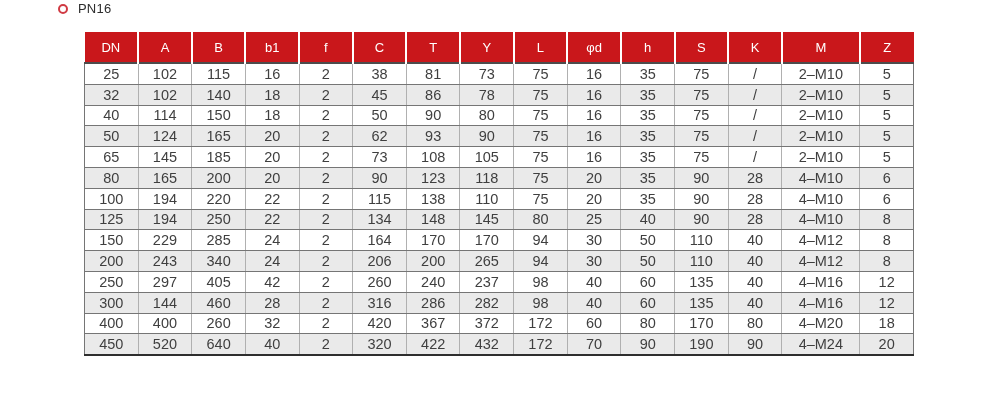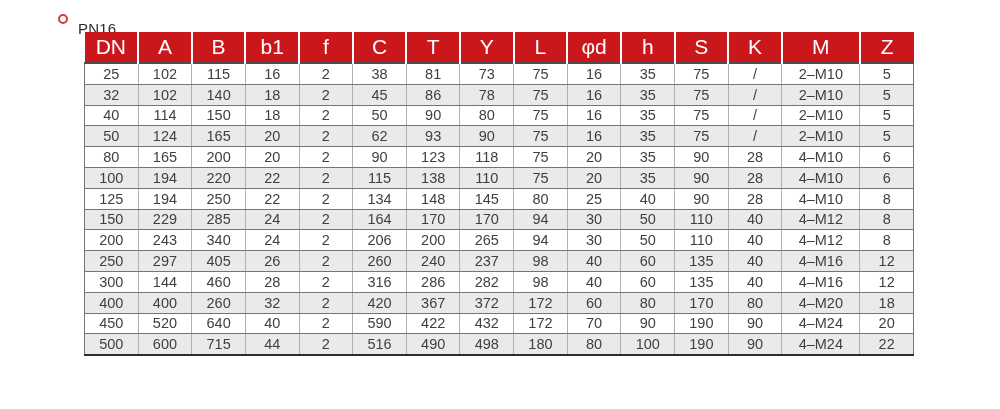--- a/index.html
+++ b/index.html
@@ -24,39 +24,38 @@
   }
   .bullet {
     width: 6px;
     height: 6px;
     border: 2.5px solid var(--bullet-ring, #d03a43);
     border-radius: 50%;
     background: #ffffff;
     flex: 0 0 auto;
   }
   .title-text {
-    font-size: 15px;
+    font-size: 13px;
     line-height: 16px;
     color: #2d2d2d;
     letter-spacing: 0.2px;
-    margin-top: 20px;
   }
   table.dims {
     position: absolute;
     left: 84px;
     top: 32px;
     width: 830px;
     border-collapse: collapse;
     table-layout: fixed;
   }
   table.dims th {
     background: var(--header-bg, #c9171b);
     color: var(--header-text, #ffffff);
     font-weight: 400;
-    font-size: 21px;
+    font-size: 13px;
     height: 30px;
     padding: 0;
     text-align: center;
     vertical-align: middle;
     border-right: 2px solid #ffffff;
   }
   table.dims th:last-child { border-right: 0; }
   table.dims thead tr { border-bottom: 2px solid var(--header-divider, #4c4c4c); }
   table.dims td {
     height: 19.8px;
@@ -168,20 +167,37 @@
         <td>90</td>
         <td>75</td>
         <td>16</td>
         <td>35</td>
         <td>75</td>
         <td>/</td>
         <td>2–M10</td>
         <td>5</td>
       </tr>
       <tr>
+        <td>65</td>
+        <td>145</td>
+        <td>185</td>
+        <td>20</td>
+        <td>2</td>
+        <td>73</td>
+        <td>108</td>
+        <td>105</td>
+        <td>75</td>
+        <td>16</td>
+        <td>35</td>
+        <td>75</td>
+        <td>/</td>
+        <td>2–M10</td>
+        <td>5</td>
+      </tr>
+      <tr>
         <td>80</td>
         <td>165</td>
         <td>200</td>
         <td>20</td>
         <td>2</td>
         <td>90</td>
         <td>123</td>
         <td>118</td>
         <td>75</td>
         <td>20</td>
@@ -256,21 +272,21 @@
         <td>50</td>
         <td>110</td>
         <td>40</td>
         <td>4–M12</td>
         <td>8</td>
       </tr>
       <tr>
         <td>250</td>
         <td>297</td>
         <td>405</td>
-        <td>26</td>
+        <td>42</td>
         <td>2</td>
         <td>260</td>
         <td>240</td>
         <td>237</td>
         <td>98</td>
         <td>40</td>
         <td>60</td>
         <td>135</td>
         <td>40</td>
         <td>4–M16</td>
@@ -309,42 +325,25 @@
         <td>80</td>
         <td>4–M20</td>
         <td>18</td>
       </tr>
       <tr>
         <td>450</td>
         <td>520</td>
         <td>640</td>
         <td>40</td>
         <td>2</td>
-        <td>590</td>
+        <td>320</td>
         <td>422</td>
         <td>432</td>
         <td>172</td>
         <td>70</td>
         <td>90</td>
         <td>190</td>
         <td>90</td>
         <td>4–M24</td>
         <td>20</td>
       </tr>
-      <tr>
-        <td>500</td>
-        <td>600</td>
-        <td>715</td>
-        <td>44</td>
-        <td>2</td>
-        <td>516</td>
-        <td>490</td>
-        <td>498</td>
-        <td>180</td>
-        <td>80</td>
-        <td>100</td>
-        <td>190</td>
-        <td>90</td>
-        <td>4–M24</td>
-        <td>22</td>
-      </tr>
     </tbody>
 </table>
 
 </body></html>

